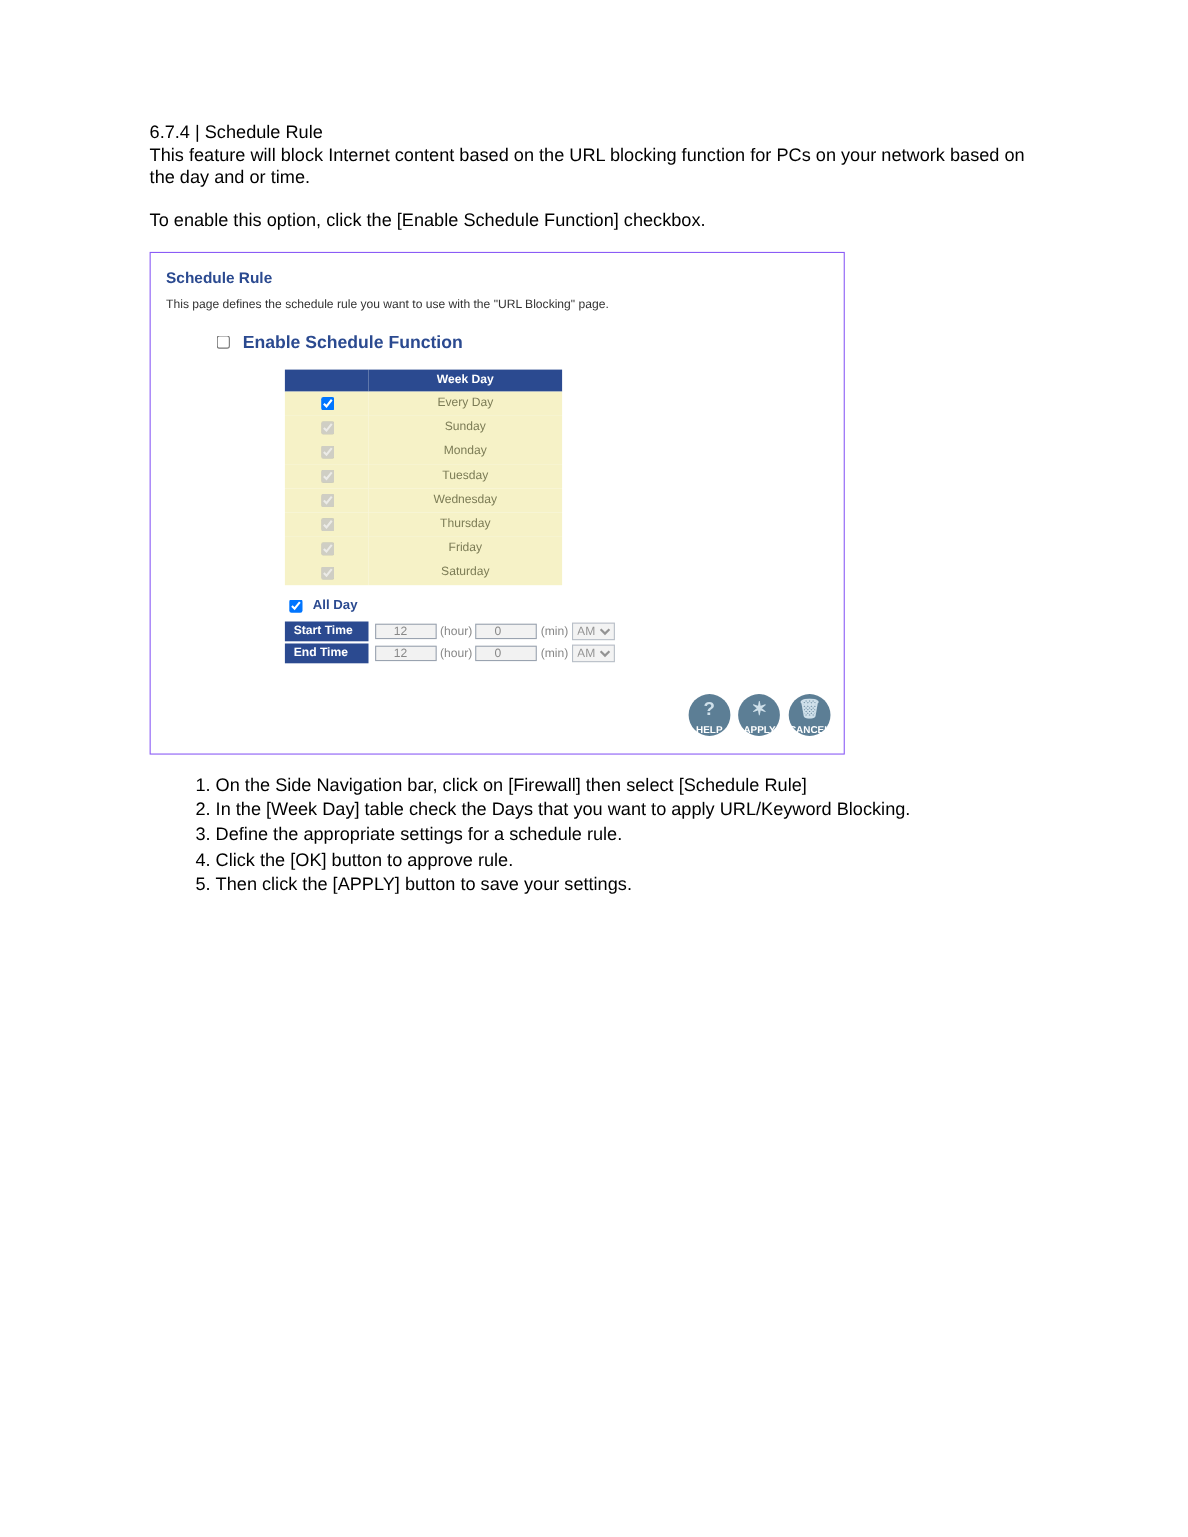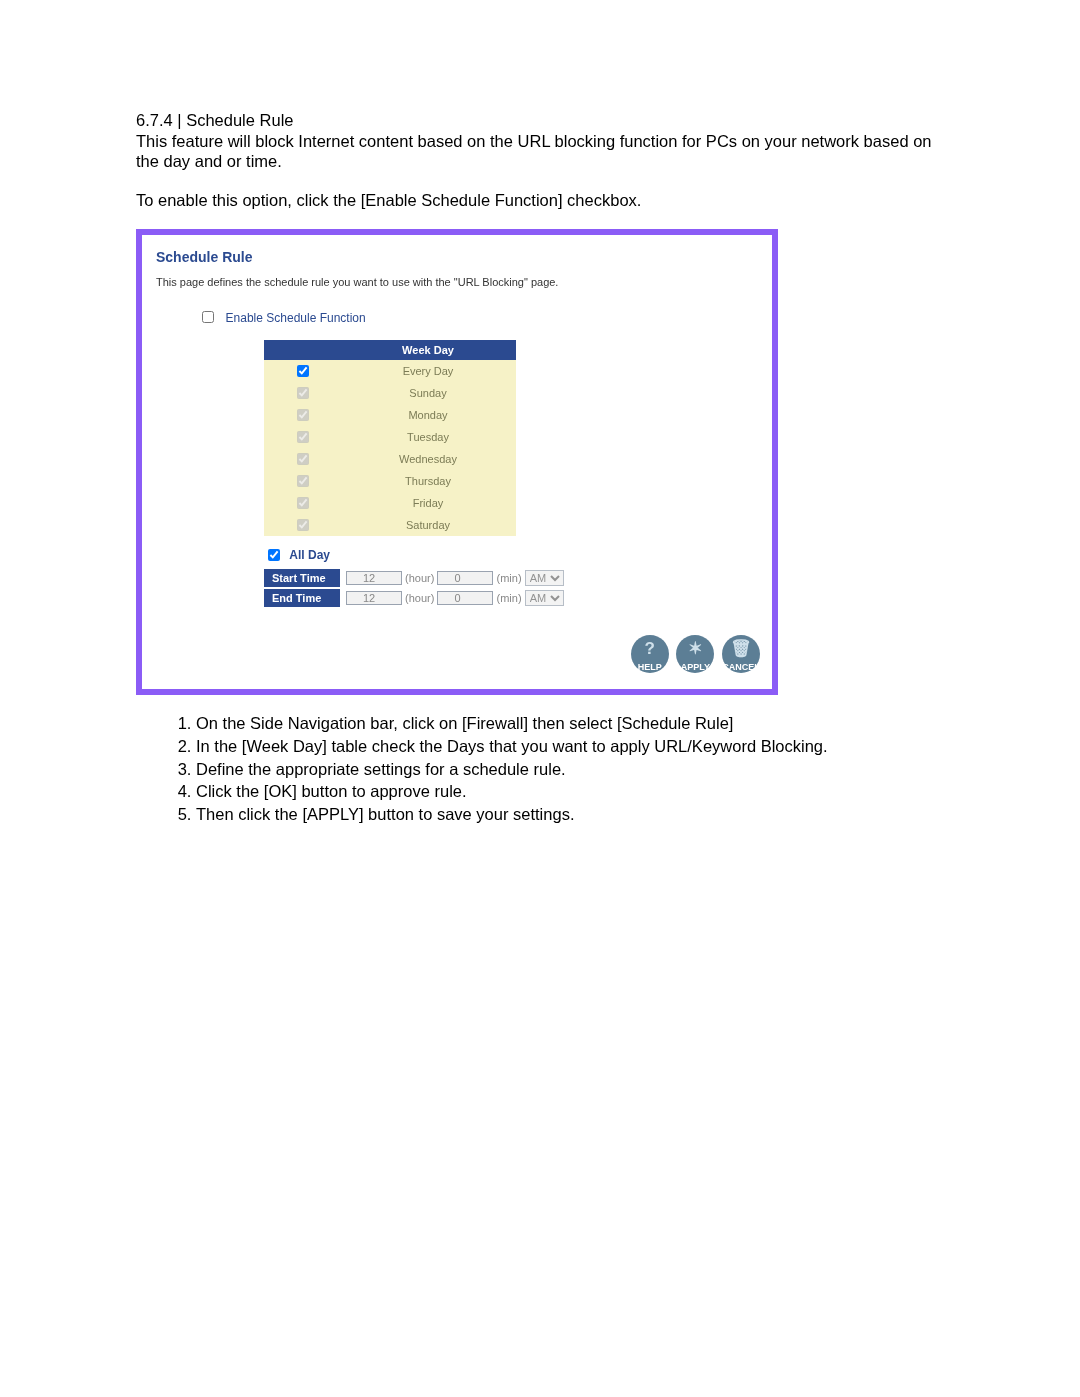--- a/index.html
+++ b/index.html
@@ -12,21 +12,21 @@
     width: 1080px;
     margin: 0 auto;
     padding: 110px 136px 100px 136px;
     box-sizing: border-box;
     font-size: 16.5px;
     line-height: 1.25;
   }
   .para { margin: 0 0 18px 0; }
   .screenshot-box {
     width: 602px;
-    border: 6px solid #8b5cf6;
+    border: 1px solid #8b5cf6;
     padding: 10px 14px 16px 14px;
     margin: 10px 0 18px 0;
     background: #fff;
   }
   .sr-title {
     color: #2b4a90;
     font-weight: bold;
     font-size: 14px;
     margin: 4px 0 10px 0;
   }
@@ -34,22 +34,22 @@
     font-size: 11px;
     color: #333;
     margin-bottom: 16px;
   }
   .enable-row {
     margin-left: 42px;
     margin-bottom: 14px;
   }
   .enable-label {
     color: #2b4a90;
-    font-weight: normal;
-    font-size: 12px;
+    font-weight: bold;
+    font-size: 16px;
     margin-left: 4px;
   }
   input[type=checkbox] {
     width: 12px; height: 12px;
     vertical-align: middle;
   }
   .weekday-table {
     margin-left: 108px;
     border-collapse: collapse;
     font-size: 11px;

